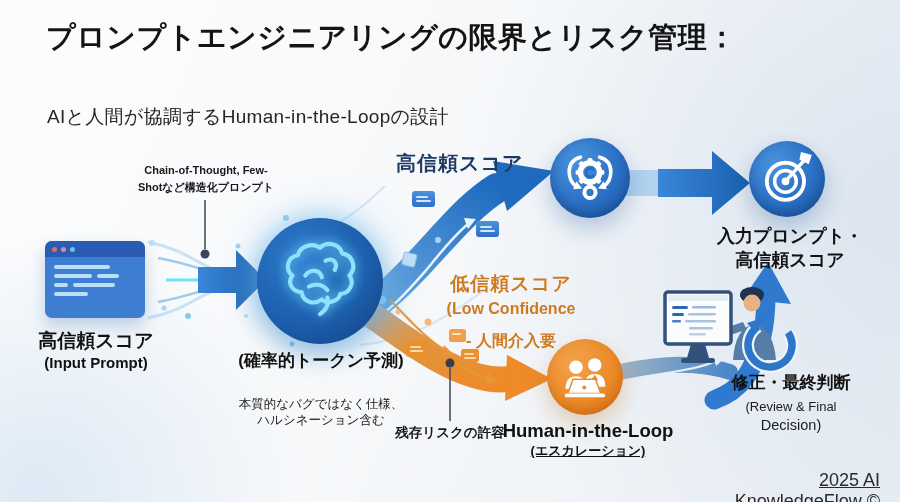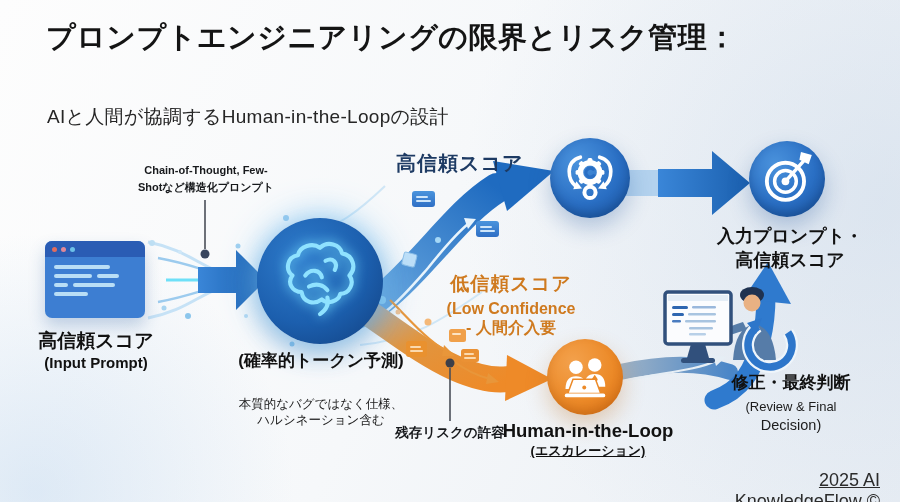--- a/index.html
+++ b/index.html
@@ -237,21 +237,21 @@
   </div>
   <div class="abs center note" style="left:218px;top:396px;width:206px;">
     <div>本質的なバグではなく仕様、</div>
     <div>ハルシネーション含む</div>
   </div>
 
   <div class="abs hi">高信頼スコア</div>
   <div class="abs lo center">
     <div class="l1">低信頼スコア</div>
     <div class="l2">(Low Confidence</div>
-    <div class="l2" style="margin-top:0;">- 人間介入要</div>
+    <div class="l2" style="margin-top:13px;">- 人間介入要</div>
   </div>
 
   <div class="node blue" style="left:550px;top:138px;width:80px;height:80px;">
     <svg width="64" height="64" viewBox="0 0 80 80">
       <g fill="#fff">
         <rect x="37" y="15" width="6" height="9" rx="2" transform="rotate(0 40 33)"></rect>
         <rect x="37" y="15" width="6" height="9" rx="2" transform="rotate(45 40 33)"></rect>
         <rect x="37" y="15" width="6" height="9" rx="2" transform="rotate(90 40 33)"></rect>
         <rect x="37" y="15" width="6" height="9" rx="2" transform="rotate(135 40 33)"></rect>
         <rect x="37" y="15" width="6" height="9" rx="2" transform="rotate(180 40 33)"></rect>

